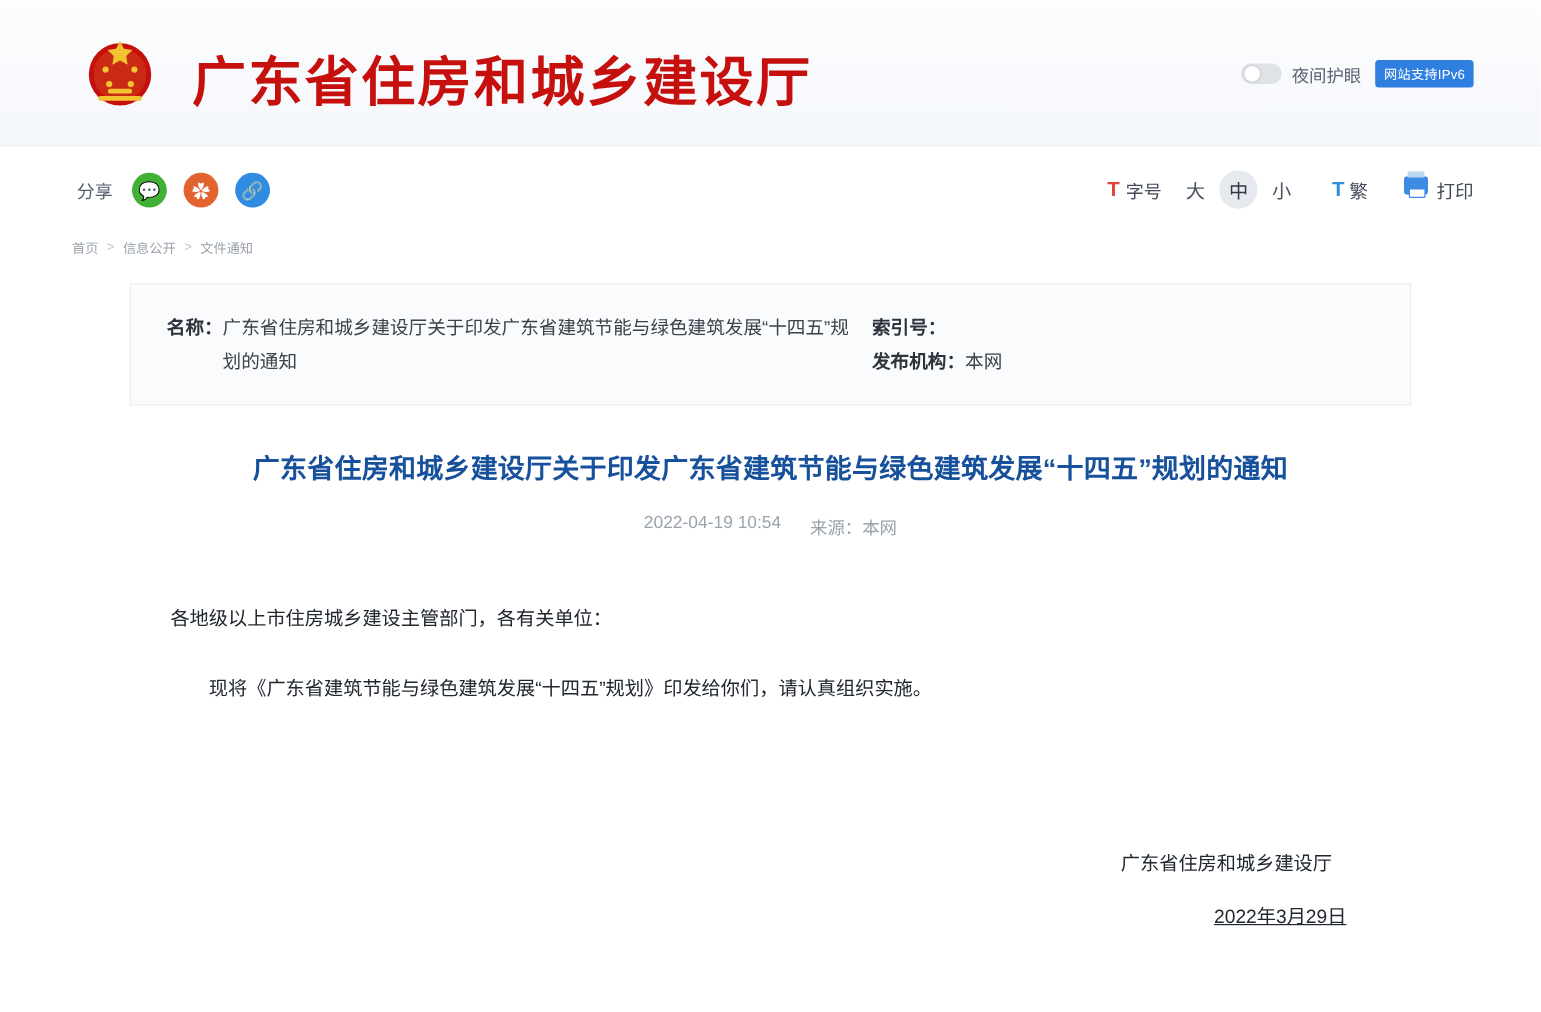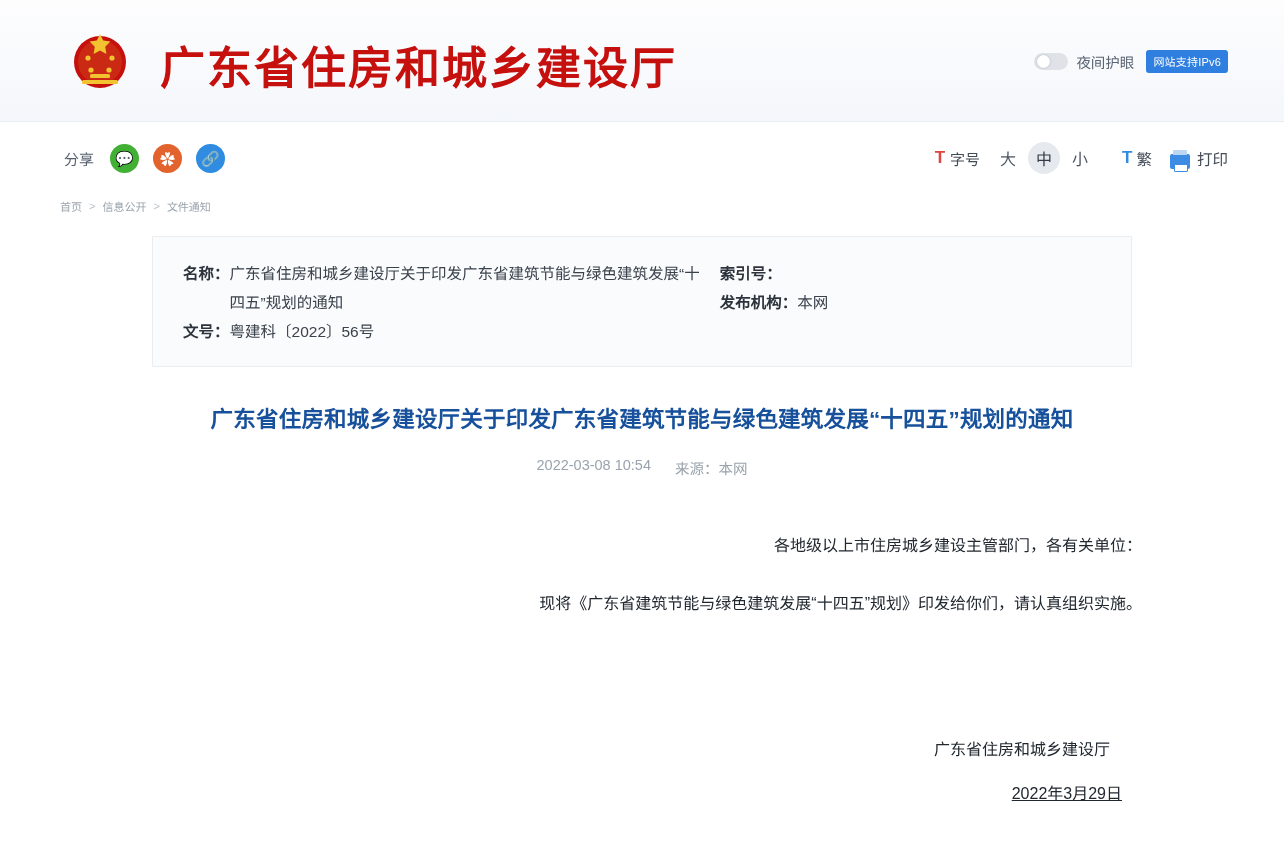--- a/index.html
+++ b/index.html
@@ -160,23 +160,23 @@
     font-size: 15.5px;
     color: #444c58;
   }
   .trad-icon {
     color: #2f8ce0;
     font-weight: bold;
     font-size: 17px;
   }
   .print-btn {
     display: flex;
-    align-items: flex-end;
+    align-items: flex-start;
     gap: 7px;
-    margin-left: 14px;
+    margin-left: 26px;
     font-size: 15.5px;
     color: #444c58;
   }
   .printer-glyph {
     width: 20px;
     height: 15px;
     border-radius: 2px;
     background: #3c8ce4;
     position: relative;
   }
@@ -210,21 +210,21 @@
     display: flex;
     align-items: center;
     gap: 7px;
   }
   .breadcrumb .crumb { color: #9aa3ad; }
   .breadcrumb .sep { color: #bcc3cb; }
 
   
   .meta-card {
     margin: 22px auto 0;
-    width: 980px;
+    width: 1068px;
     box-sizing: border-box;
     background: #fafbfc;
     border: 1px solid #ebeef1;
     padding: 22px 30px 20px;
     display: flex;
   }
   .meta-col { font-size: 15.5px; line-height: 29px; color: #3a424c; }
   .meta-col.left  { width: 58%; padding-right: 10px; }
   .meta-col.right { width: 42%; text-align: center; }
   .meta-row { display: flex; }
@@ -254,21 +254,20 @@
     display: flex;
     justify-content: center;
     gap: 24px;
   }
   .doc-body {
     margin: 52px auto 0;
     width: 1000px;
     font-size: 16px;
     line-height: 32px;
     color: #222830;
-    text-align: right;
   }
   .doc-body p { margin: 0 0 14px; }
   .doc-body p.indent { text-indent: 2em; margin-top: 26px; }
   .signature {
     margin: 108px auto 0;
     width: 1000px;
     text-align: right;
     font-size: 16px;
     line-height: 44px;
     color: #222830;
@@ -342,40 +341,36 @@
   <span class="sep">&gt;</span>
   <span class="crumb">文件通知</span>
 </div>
 
 <div class="meta-card">
   <div class="meta-col left">
     <div class="meta-row">
       <span class="meta-k">名称：</span>
       <span class="meta-v">广东省住房和城乡建设厅关于印发广东省建筑节能与绿色建筑发展“十四五”规划的通知</span>
     </div>
-    <div class="meta-row">
-      <span class="meta-k">文号：</span>
-      <span class="meta-v">粤建科〔2022〕56号</span>
-    </div>
   </div>
   <div class="meta-col right">
     <div class="meta-row">
       <span class="meta-k">索引号：</span>
     </div>
     <div class="meta-row">
       <span class="meta-k">发布机构：</span>
       <span class="meta-v">本网</span>
     </div>
   </div>
 </div>
 
 <div class="doc-title">广东省住房和城乡建设厅关于印发广东省建筑节能与绿色建筑发展“十四五”规划的通知</div>
 
 <div class="doc-subline">
-  <span>2022-03-08  10:54</span>
+  <span>2022-04-19  10:54</span>
   <span>来源：本网</span>
 </div>
 
 <div class="doc-body">
   <p>各地级以上市住房城乡建设主管部门，各有关单位：</p>
   <p class="indent">现将《广东省建筑节能与绿色建筑发展“十四五”规划》印发给你们，请认真组织实施。</p>
 </div>
 
 <div class="signature">
   <div class="sig-name">广东省住房和城乡建设厅</div>

